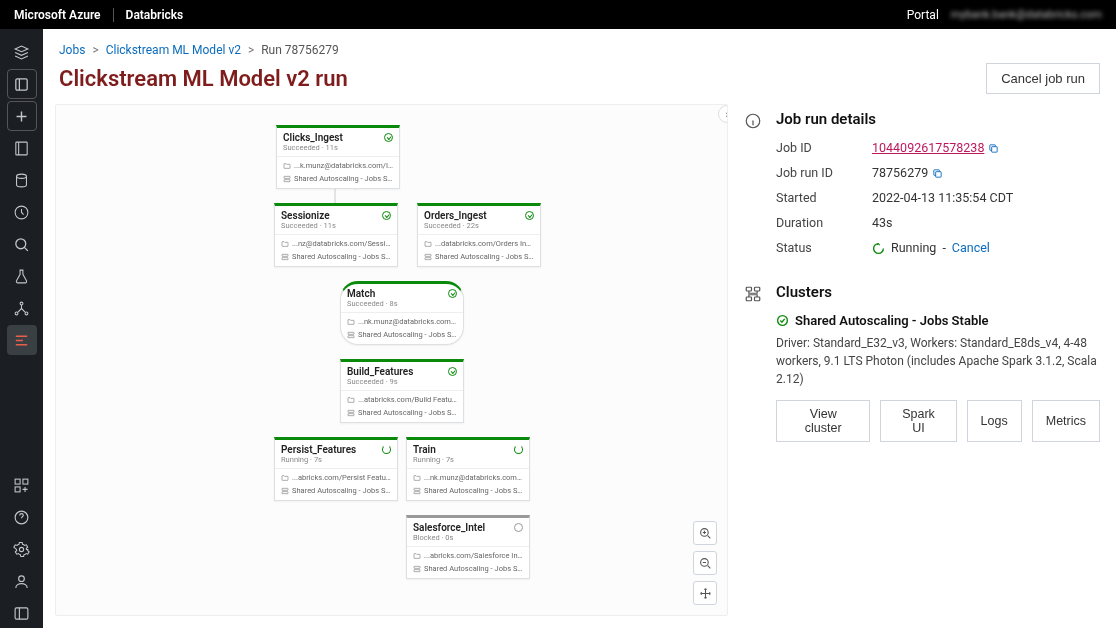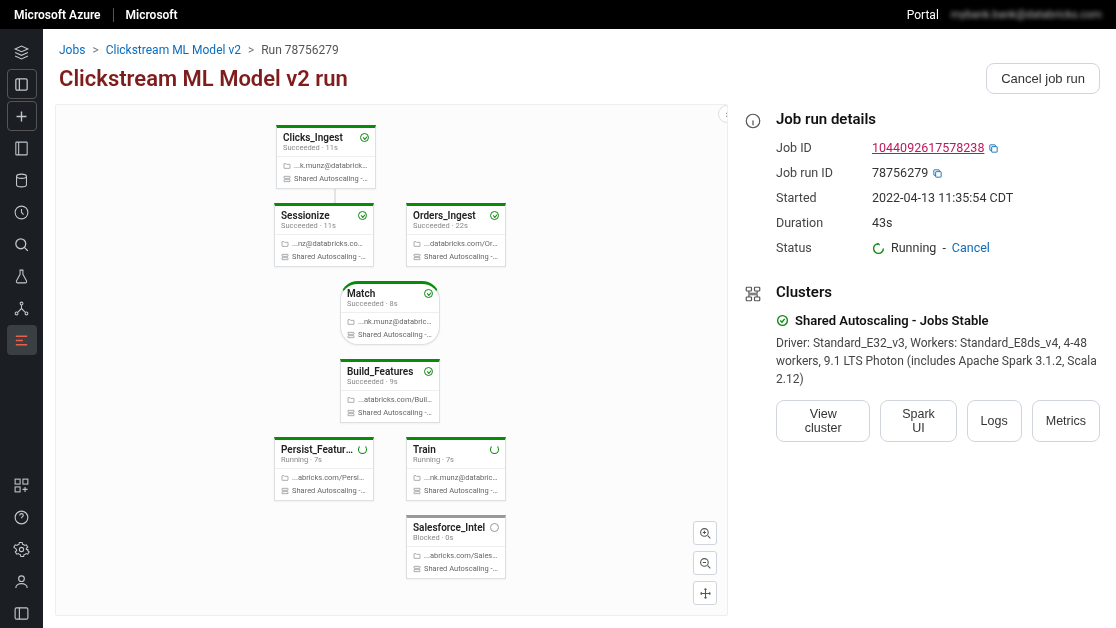--- a/index.html
+++ b/index.html
@@ -31,32 +31,32 @@
 
 .bcwrap { padding: 14px 16px 0 16px; font-size: 12px; }
 .bcwrap a { color: #0b6cbd; text-decoration: none; }
 .bcwrap .sep { color: #777; margin: 0 4px; }
 .bcwrap .cur { color: #555; }
 
 
 .titlewrap { display: flex; align-items: center; padding: 6px 16px 10px 16px; }
 .pagetitle { font-size: 22px; font-weight: 600; color: #7f1d1d; }
 .titlewrap .spacer { flex: 1; }
-.btn { border: 1px solid #d0d5dd; background: #fff; border-radius: 8px; padding: 7px 14px; font-size: 13px; cursor: pointer; color: #333; }
+.btn { border: 1px solid #d0d5dd; background: #fff; border-radius: 0; padding: 7px 14px; font-size: 13px; cursor: pointer; color: #333; }
 
 
 .content { flex: 1; display: flex; overflow: hidden; padding: 0 12px 12px 12px; gap: 16px; }
 
 
 .graphpanel { flex: 1; background: #fcfcfc; border: 1px solid #eee; position: relative; border-radius: 2px; overflow: hidden; }
 .graph-collapse { position: absolute; top: 0; right: 0; width: 18px; height: 18px; border: 1px solid #ddd; border-radius: 50%; background: #fff; display: flex; align-items: center; justify-content: center; cursor: pointer; font-size: 10px; color: #666; transform: translate(50%, -0%); z-index: 5; }
 .graph-inner { position: absolute; inset: 0; }
 
 
-.task { position: absolute; width: 100px; background: #fff; border: 1px solid #dde0e3; border-top: 3px solid #0a8a0a; box-shadow: 0 1px 2px rgba(0,0,0,0.05); }
+.task { position: absolute; width: 124px; background: #fff; border: 1px solid #dde0e3; border-top: 3px solid #0a8a0a; box-shadow: 0 1px 2px rgba(0,0,0,0.05); }
 .task.running { border-top-color: #0a8a0a; }
 .task.blocked { border-top-color: #999; }
 .task .thdr { display: flex; align-items: center; padding: 4px 6px 0 6px; gap: 4px; }
 .task .tname { font-size: 10px; font-weight: 600; color: #222; white-space: nowrap; overflow: hidden; text-overflow: ellipsis; flex: 1; }
 .task .ticon { width: 9px; height: 9px; border: 1.5px solid #0a8a0a; border-radius: 50%; position: relative; flex-shrink: 0; }
 .task .ticon.succ::after { content: ""; position: absolute; left: 1.5px; top: 2px; width: 3px; height: 1.5px; border-left: 1.5px solid #0a8a0a; border-bottom: 1.5px solid #0a8a0a; transform: rotate(-45deg); }
 .task .ticon.run { border-top-color: transparent; animation: none; }
 .task .ticon.blk { border-color: #999; }
 .task .tstat { font-size: 7.5px; color: #888; padding: 0 6px 4px 6px; white-space: nowrap; }
 .task .trow { font-size: 7.5px; color: #666; padding: 2px 6px; display: flex; align-items: center; gap: 3px; white-space: nowrap; overflow: hidden; }
@@ -96,21 +96,21 @@
 .clustdesc { font-size: 12px; color: #444; line-height: 1.5; margin-bottom: 12px; }
 .btnrow { display: flex; gap: 10px; }
 .btnrow .btn { padding: 6px 13px; font-size: 12.5px; }
 </style>
 </head>
 <body>
 
 <div class="topbar">
   <span class="brand1">Microsoft Azure</span>
   <span class="divider"></span>
-  <span class="brand2">Microsoft</span>
+  <span class="brand2">Databricks</span>
   <span class="spacer"></span>
   <span class="portal">Portal</span>
   <span class="user">mybank.bank@databricks.com</span>
 </div>
 
 <div class="shell">
 
   <div class="rail">
     <div class="railicon">
         <svg viewBox="0 0 24 24" fill="none" stroke="currentColor" stroke-width="1.5">
@@ -268,21 +268,21 @@
                 <span>...nz@databricks.com/Sessionize</span>
               </div>
               <div class="trow">
                 <svg viewBox="0 0 24 24" fill="none" stroke="currentColor" stroke-width="1.6">
                   <rect x="3" y="4" width="18" height="6" rx="1"></rect>
                   <rect x="3" y="14" width="18" height="6" rx="1"></rect>
                 </svg>
                 <span>Shared Autoscaling - Jobs St...</span>
               </div>
             </div>
-            <div class="task " style="left: 350px; top: 98px;">
+            <div class="task " style="left: 361px; top: 98px;">
               <div class="thdr">
                 <span class="tname">Orders_Ingest</span>
                 <span class="ticon succ"></span>
               </div>
               <div class="tstat">Succeeded · 22s</div>
               <div class="trow first">
                 <svg viewBox="0 0 24 24" fill="none" stroke="currentColor" stroke-width="1.6">
                   <path d="M3 6a1 1 0 011-1h5l2 2h9a1 1 0 011 1v10a1 1 0 01-1 1H4a1 1 0 01-1-1V6z"></path>
                 </svg>
                 <span>...databricks.com/Orders Ingest</span>

